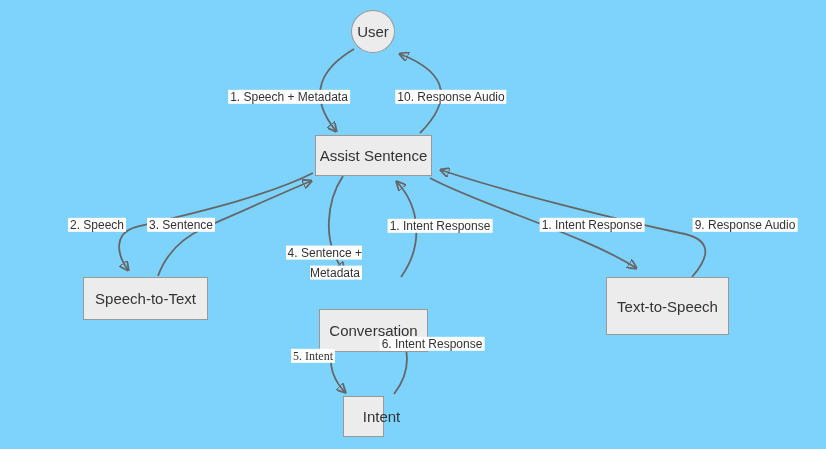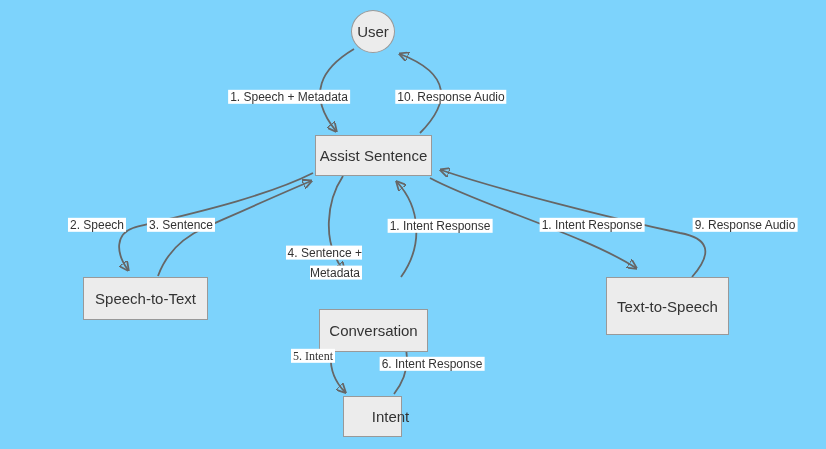--- a/index.html
+++ b/index.html
@@ -41,41 +41,41 @@
     white-space: nowrap;
   }
   .node.circle {
     border-radius: 50%;
   }
   .n-user            { left: 351px; top: 10px;  width: 44px;  height: 43px; }
   .n-assist-pipeline { left: 315px; top: 135px; width: 117px; height: 41px; }
   .n-speech-to-text  { left: 83px;  top: 277px; width: 125px; height: 43px; }
   .n-conversation    { left: 319px; top: 277px; width: 109px; height: 43px; margin-top: 32px; }
   .n-text-to-speech  { left: 606px; top: 277px; width: 123px; height: 58px; }
-  .n-intent          { left: 343px; top: 396px; width: 59px;  height: 41px; padding-left: 36px; }
+  .n-intent          { left: 343px; top: 396px; width: 41px;  height: 41px; padding-left: 36px; }
 
   .elabel {
     position: absolute;
     transform: translate(-50%, -50%);
     color: #333333;
     font-size: 12px;
     line-height: 1.7;
     text-align: right;
     white-space: nowrap;
   }
   .elabel .bg {
     background: #ffffff;
     padding: 0 2px;
   }
   .el-1  { left: 289px; top: 97px;  }
   .el-2  { left: 97px;  top: 225px; }
   .el-3  { left: 181px; top: 225px; }
   .el-4  { left: 306px; top: 225px; width: 112px; white-space: normal; margin-top: 38px; }
   .el-5  { left: 313px; top: 356px; font-family: Liberation Serif, serif; }
-  .el-6  { left: 432px; top: 364px; }
+  .el-6  { left: 432px; top: 344px; }
   .el-7  { left: 440px; top: 226px; }
   .el-8  { left: 592px; top: 225px; }
   .el-9  { left: 745px; top: 225px; }
   .el-10 { left: 451px; top: 97px;  }
 </style>
 </head>
 <body>
 
 <div class="canvas">
 

